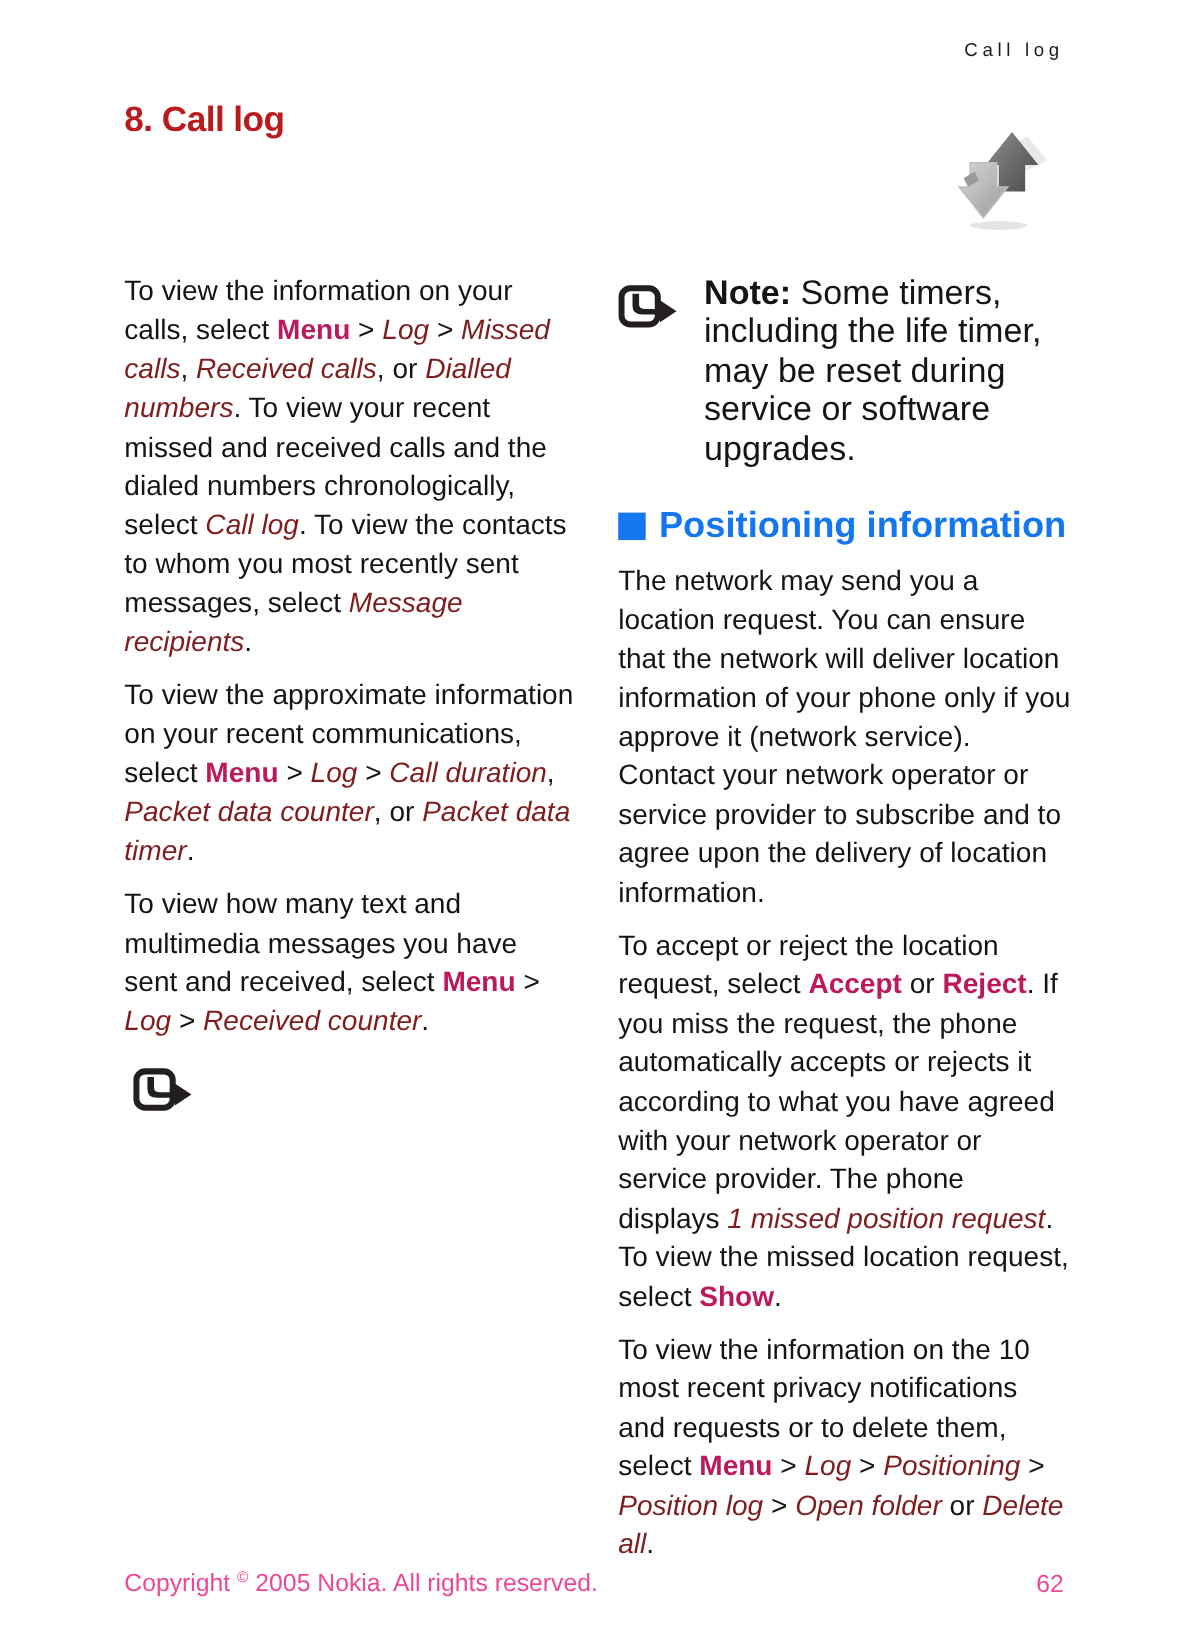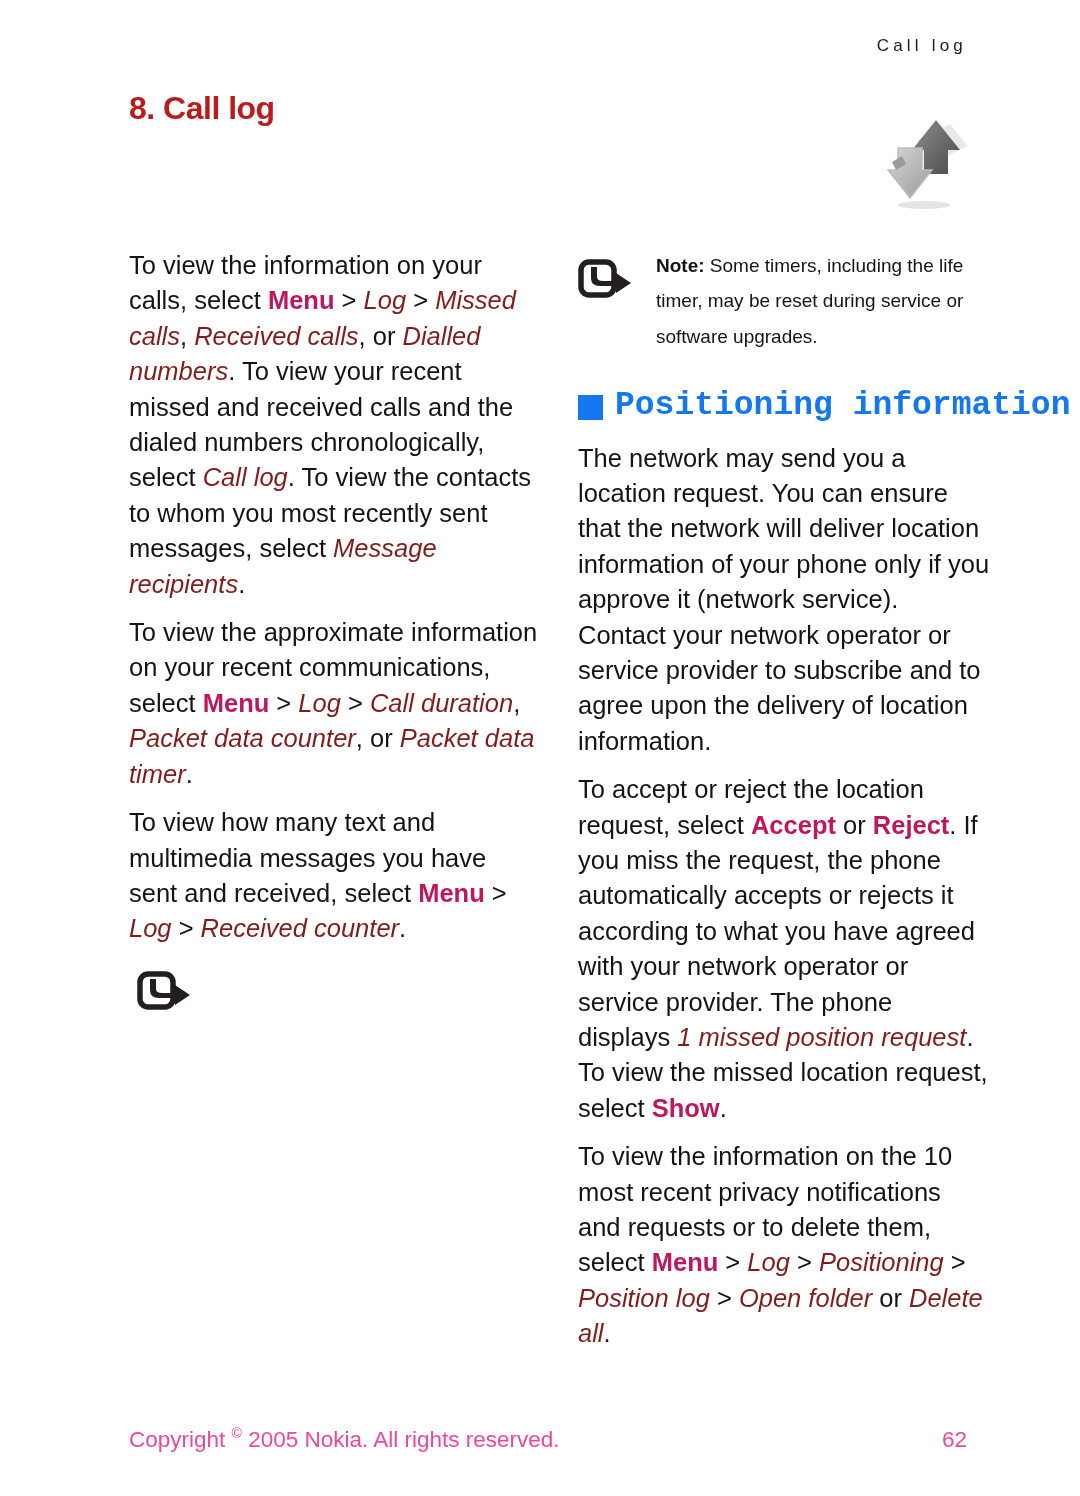--- a/index.html
+++ b/index.html
@@ -12,21 +12,20 @@
     height: 1496px;
     font-family: "Liberation Sans", sans-serif;
     color: #111111;
     position: relative;
     overflow: hidden;
   }
 
   .page {
     position: absolute;
     inset: 0;
-    margin-left: 16px;
   }
 
   
   .running-header {
     position: absolute;
     top: 36px;
     right: 113px;
     font-size: 17px;
     letter-spacing: 4.2px;
     color: #1b1b1b;
@@ -87,35 +86,34 @@
   }
   .note-icon {
     flex: 0 0 auto;
     width: 60px;
     height: 42px;
     margin-top: 11px;
     margin-right: 18px;
   }
   .note-text {
     flex: 1 1 auto;
-    font-size: 19px;
+    font-size: 31px;
     line-height: 35.4px;
     color: #141414;
   }
   .note-label { font-weight: bold; }
 
   .note-left .note-icon { margin-left: 8px; margin-right: 14px; width: 56px; }
   .note-left .note-text { max-width: 330px; }
 
   
   .section-heading {
     display: flex;
     align-items: center;
     margin: 34px 0 16px 0;
-    font-family: Liberation Mono, monospace;
   }
   .section-bullet {
     width: 25px;
     height: 25px;
     background: #1577f0;
     flex: 0 0 auto;
     margin-right: 12px;
     margin-top: 3px;
   }
   .section-title {

